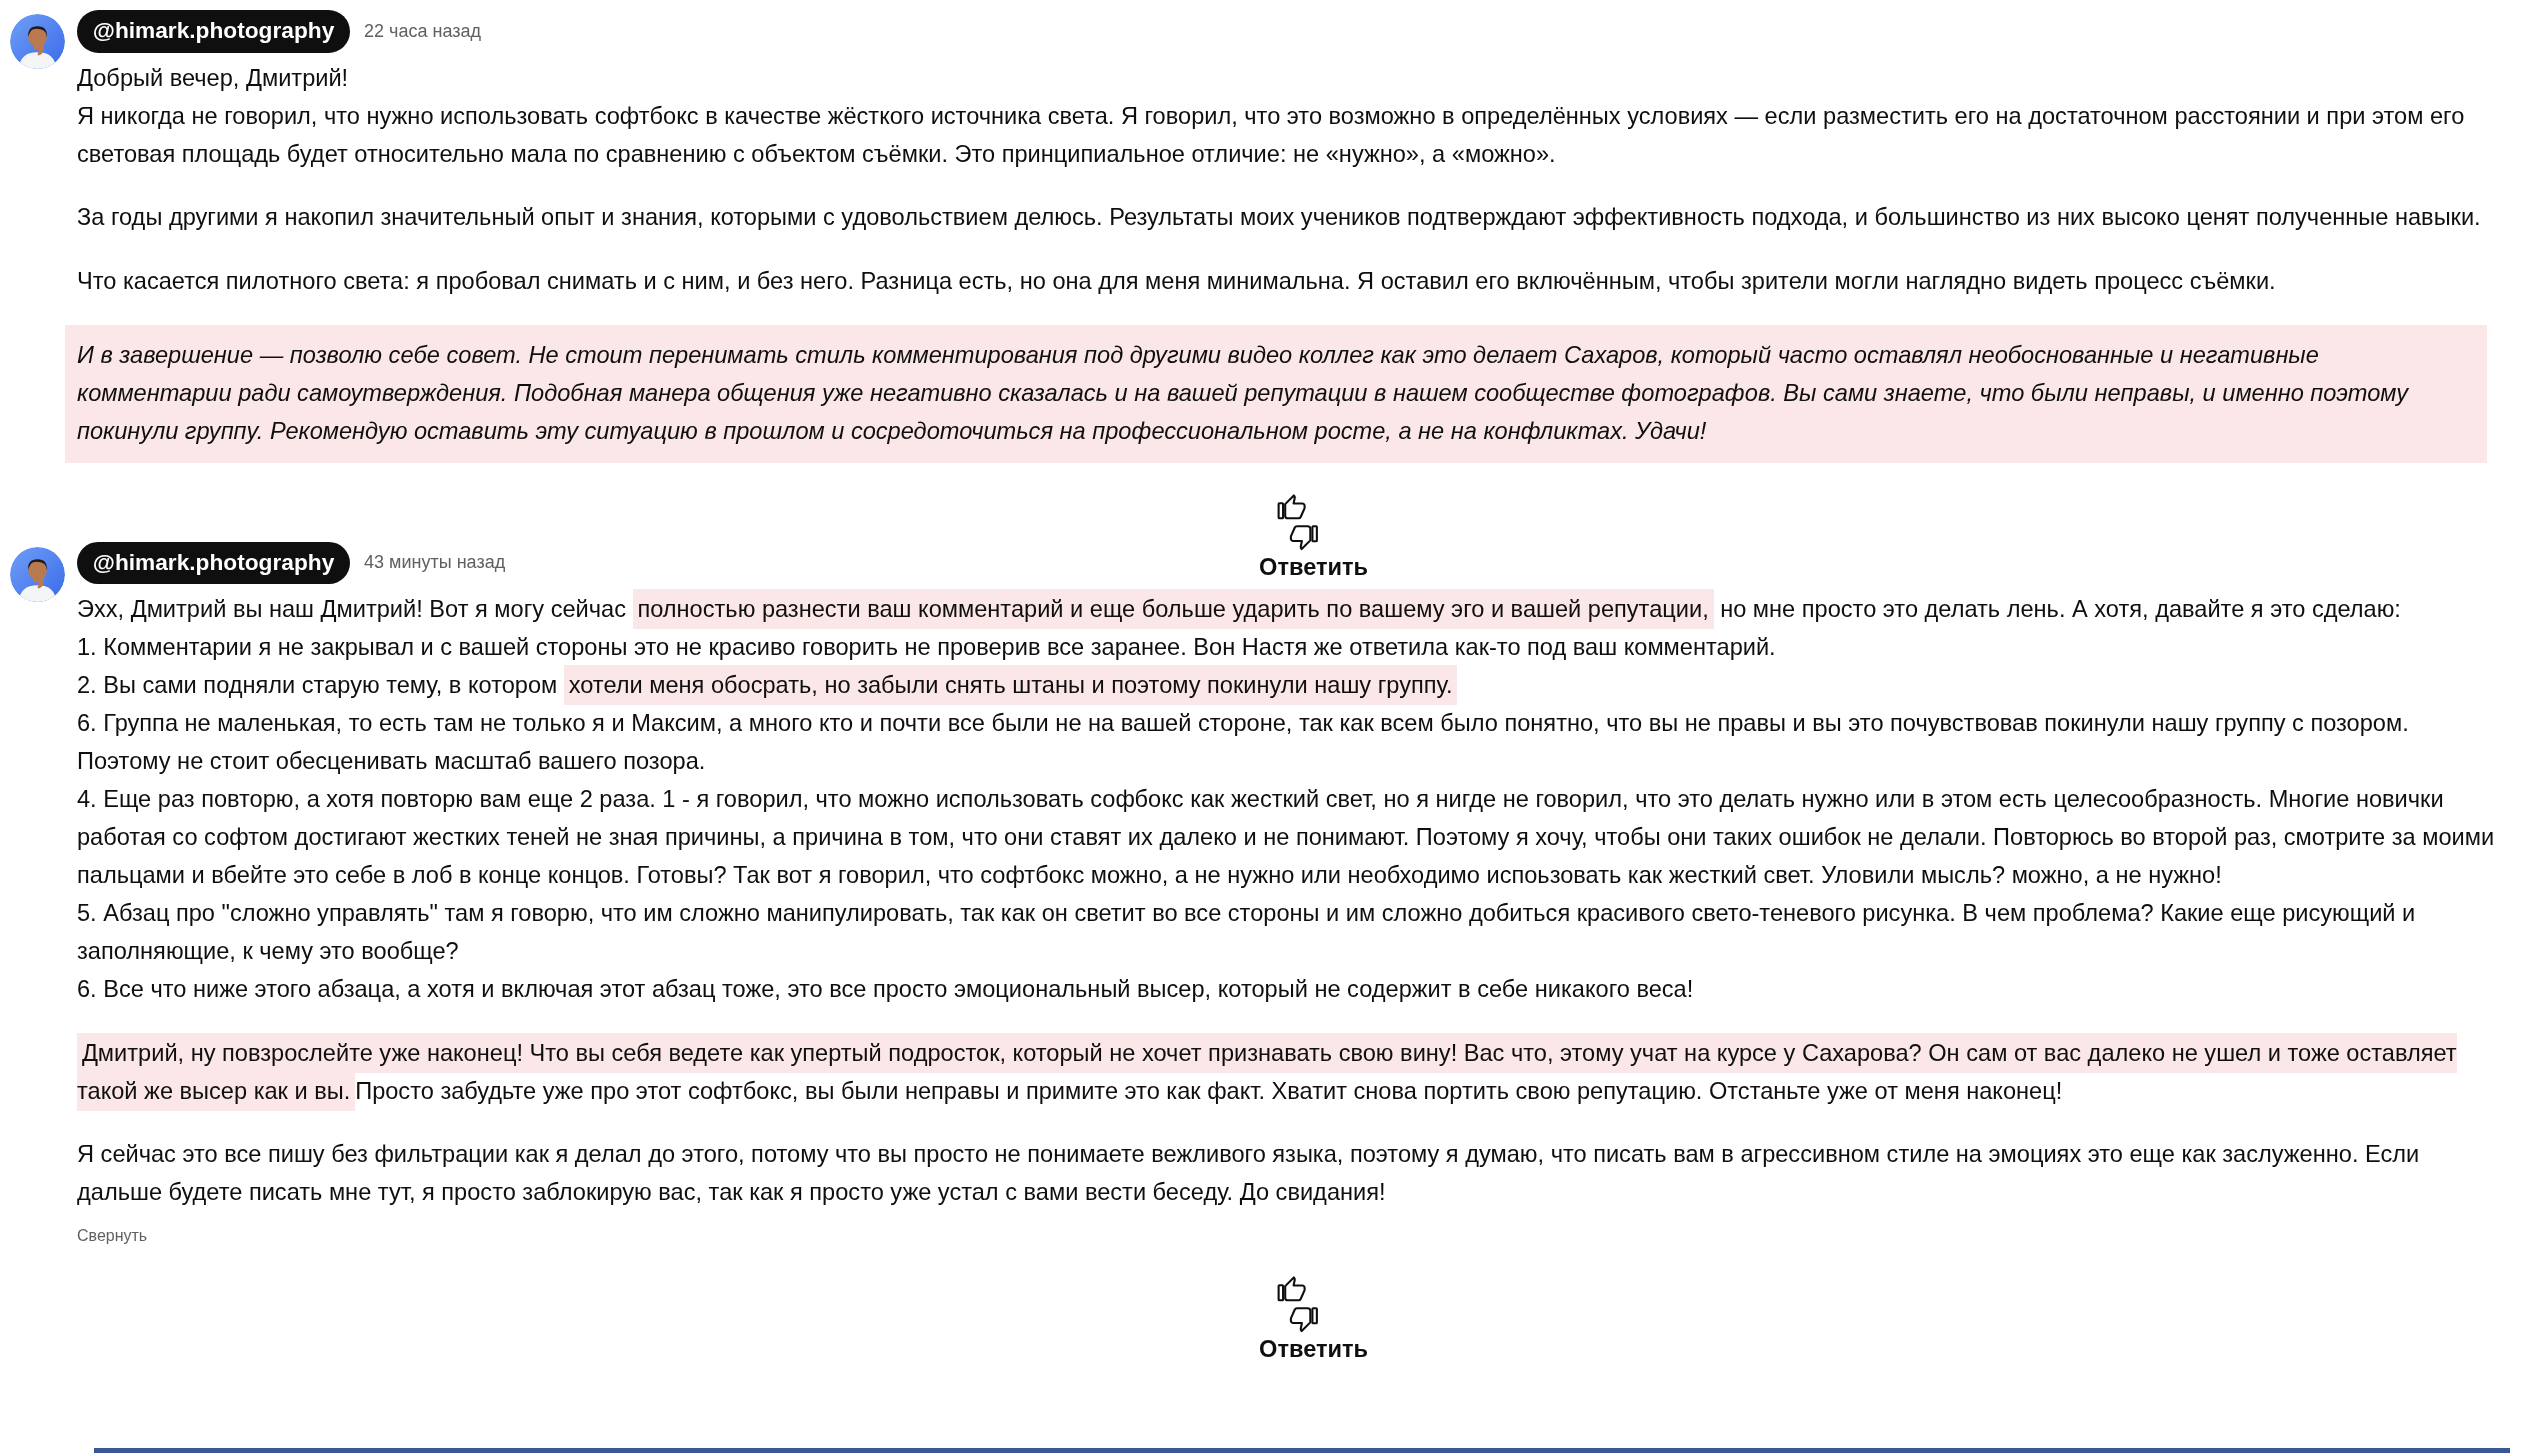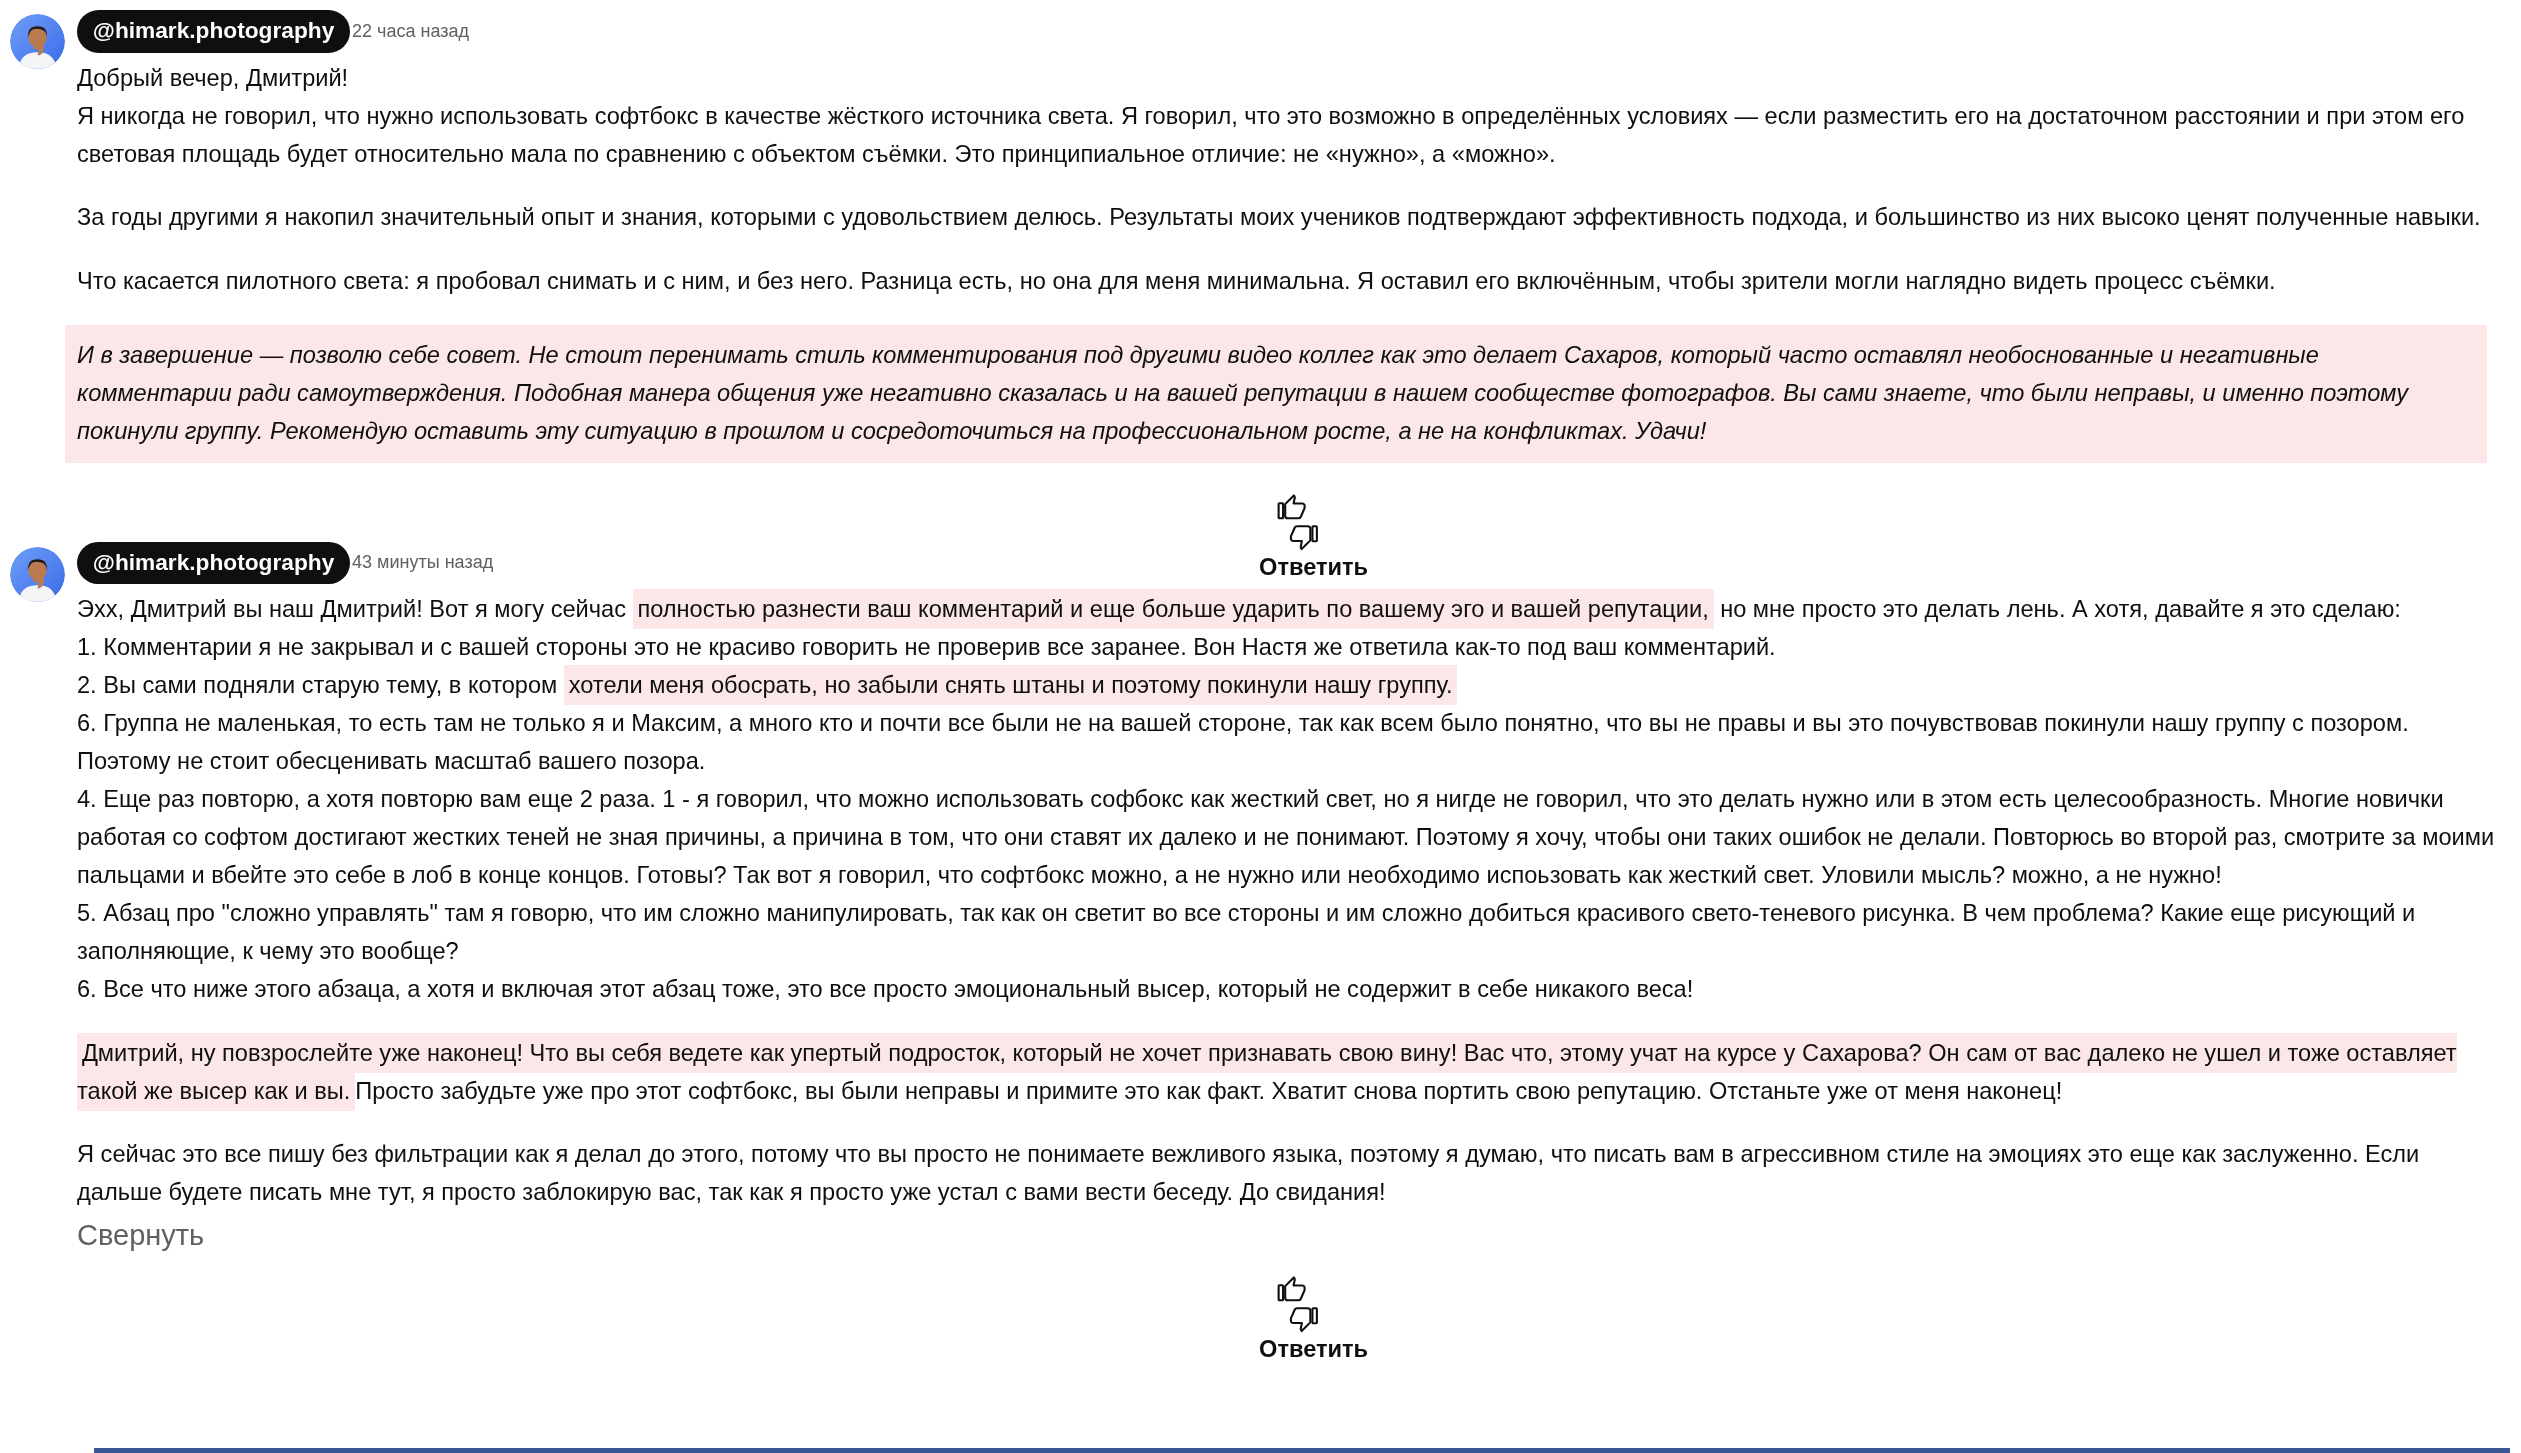--- a/index.html
+++ b/index.html
@@ -12,39 +12,39 @@
     font-family:"Liberation Sans","DejaVu Sans",sans-serif;color:var(--ink);
     position:relative;
   }
   .thread{position:relative;width:2522px;}
   .comment{position:relative;padding:0 14.8px 0 77px;}
   .comment.c1{padding-top:11.8px;}
   .comment.c2{margin-top:17.7px;}
   .avatar{position:absolute;left:9.9px;width:55px;height:55px;border-radius:50%;overflow:hidden;display:block;cursor:pointer;}
   .c1 .avatar{top:13.8px;}
   .c2 .avatar{top:3.9px;}
-  .chead{display:flex;align-items:center;gap:2px;height:39px;margin-bottom:7.9px;}
+  .chead{display:flex;align-items:center;gap:14px;height:39px;margin-bottom:7.9px;}
   .badge{
     background:var(--badge);color:#fff;font-weight:700;font-size:22.7px;line-height:1;
     padding:8.9px 15.8px 10.8px;border-radius:21.7px;display:inline-block;cursor:pointer;border:none;
     font-family:"Liberation Sans","DejaVu Sans",sans-serif;
   }
   .time{color:var(--muted);font-size:18px;cursor:pointer;}
   .cbody{font-size:23.6px;line-height:38px;}
   .para{margin:0;}
   .para.gap{margin-bottom:25.6px;}
   .para mark{background:var(--hl);color:inherit;padding:6.9px 4.9px;}
   .para.block-hl{
     background:var(--hl);
     padding:10.8px 13.8px 12.8px 11.8px;
     margin-left:-11.8px;margin-right:20.7px;font-style:italic;
   }
   .collapse{
     display:inline-block;background:none;border:none;padding:0;margin:9.9px 0 0 0;
-    color:var(--muted);font-size:29px;line-height:29.6px;cursor:pointer;
+    color:var(--muted);font-size:16px;line-height:29.6px;cursor:pointer;
     font-family:"Liberation Sans","DejaVu Sans",sans-serif;
   }
   .actions{display:flex;align-items:center;margin-top:27.6px;height:35px;flex-direction:column;}
   .c2 .actions{margin-top:21.7px;}
   .icon-btn{
     background:none;border:none;padding:0;width:35px;height:35px;cursor:pointer;
     display:flex;align-items:center;justify-content:center;
   }
   .icon-btn + .icon-btn{margin-left:23.6px;}
   .icon-btn svg{width:31.5px;height:31.5px;display:block;}

